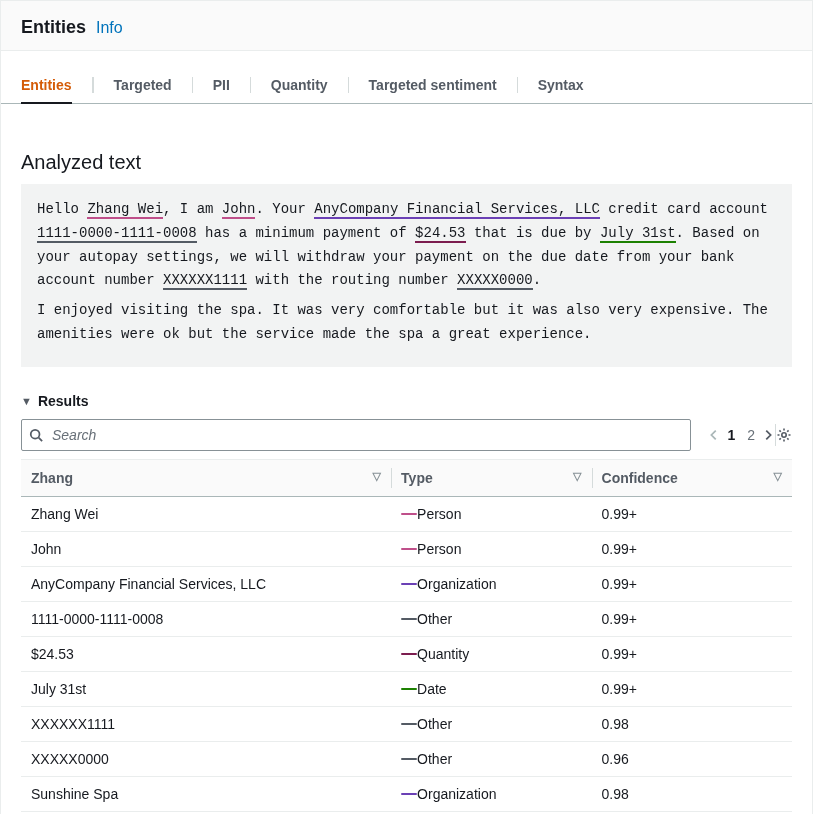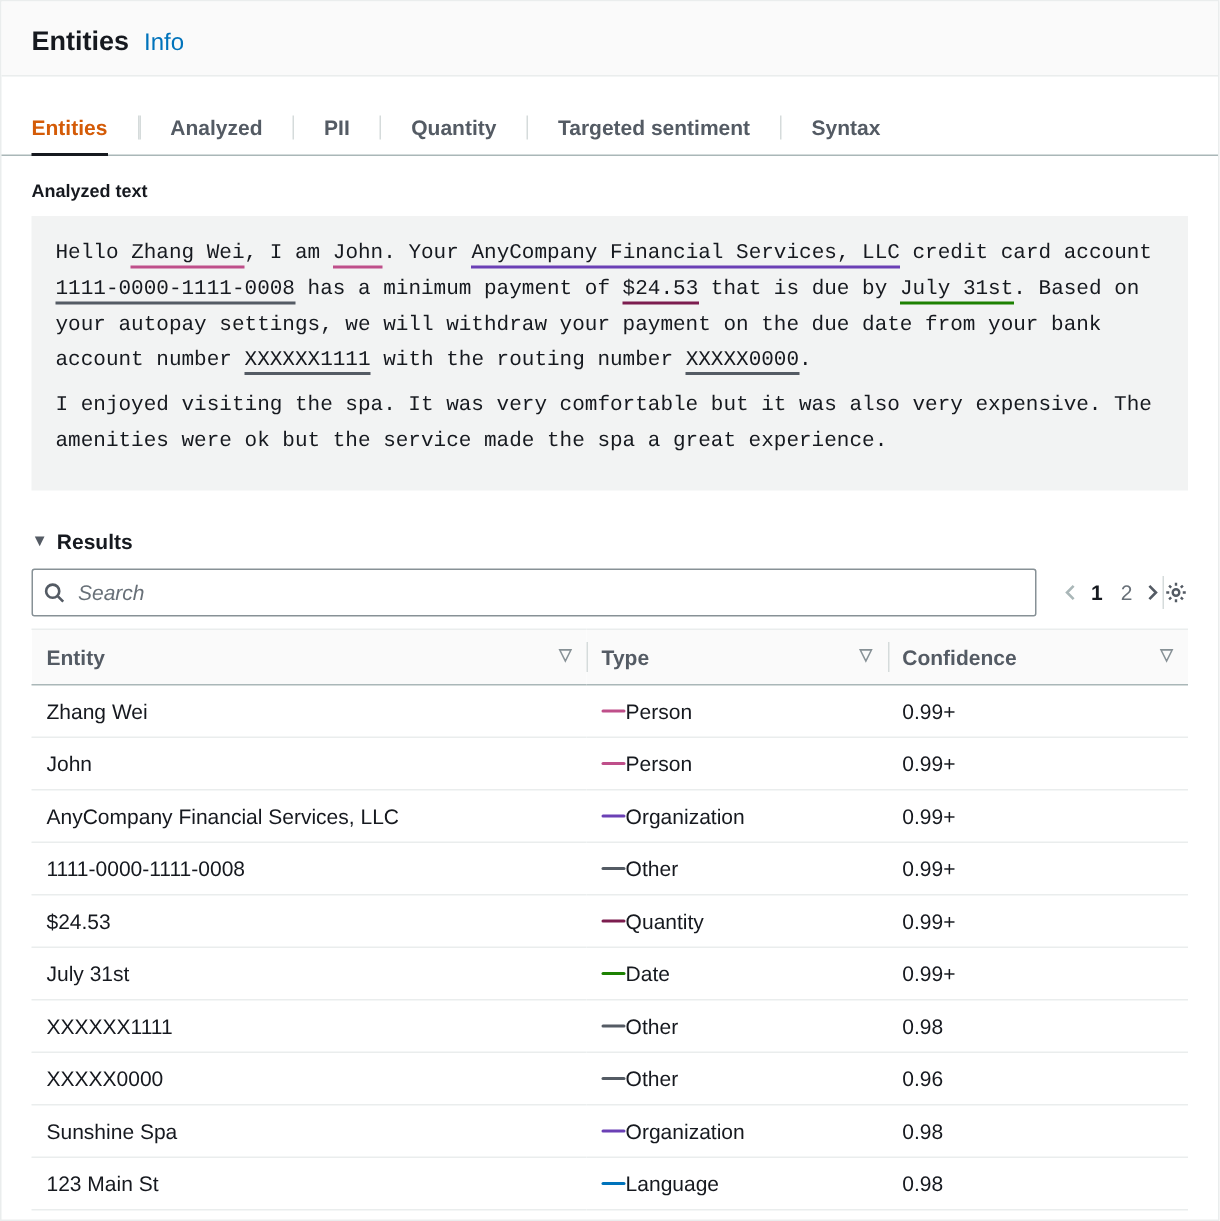--- a/index.html
+++ b/index.html
@@ -55,21 +55,21 @@
     height: 2px;
     background: #16191f;
   }
   .tab-sep {
     width: 1px;
     background: #d5dbdb;
     margin: 10px 0;
   }
 
   .section-pad { padding: 16px 20px; }
-  .subhead { font-weight: 700; font-size: 12px; margin-bottom: 10px; }
+  .subhead { font-weight: 400; font-size: 20px; margin-bottom: 10px; margin-top: 31px; }
   
   .analyzed-box {
     background: #f2f3f3;
     padding: 14px 16px;
     line-height: 1.7;
     font-size: 14px;
     color: #16191f;
   }
   .analyzed-box p { margin-bottom: 6px; font-family: Liberation Mono, monospace; }
   .u { border-bottom: 2px solid; padding-bottom: 0px; }
@@ -150,21 +150,21 @@
 
   <div class="panel-header">
     <span class="panel-title">Entities</span>
     <span class="info-link">Info</span>
   </div>
 
   <div class="tabs" id="tabs">
       <div class="tab active">Entities</div>
       <div class="tab-sep"></div>
       <div class="tab-sep"></div>
-      <div class="tab">Analyzed</div>
+      <div class="tab">Targeted</div>
       <div class="tab-sep"></div>
       <div class="tab">PII</div>
       <div class="tab-sep"></div>
       <div class="tab">Quantity</div>
       <div class="tab-sep"></div>
       <div class="tab">Targeted sentiment</div>
       <div class="tab-sep"></div>
       <div class="tab">Syntax</div>
     </div>
 
@@ -209,21 +209,21 @@
           <circle cx="8" cy="8" r="2.2"></circle>
           <path d="M8 1.5v2M8 12.5v2M14.5 8h-2M3.5 8h-2M12.6 3.4l-1.4 1.4M4.8 11.2l-1.4 1.4M12.6 12.6l-1.4-1.4M4.8 4.8 3.4 3.4"></path>
         </svg>
       </span>
     </div>
   </div>
 
   <table class="data">
     <thead>
         <tr id="thead-row">
-          <th style="width: 48%;"><span>Entity</span><span class="sort-caret">▽</span></th>
+          <th style="width: 48%;"><span>Zhang</span><span class="sort-caret">▽</span></th>
           <th style="width: 26%;"><span class="th-sep"></span><span>Type</span><span class="sort-caret">▽</span></th>
           <th style="width: 26%; margin-top: 14px;"><span class="th-sep"></span><span>Confidence</span><span class="sort-caret">▽</span></th>
         </tr>
       </thead>
     <tbody id="tbody">
         <tr>
           <td>Zhang Wei</td>
           <td>
             <span class="type-cell">
               <span class="swatch" style="background: rgb(191, 79, 138);"></span>

